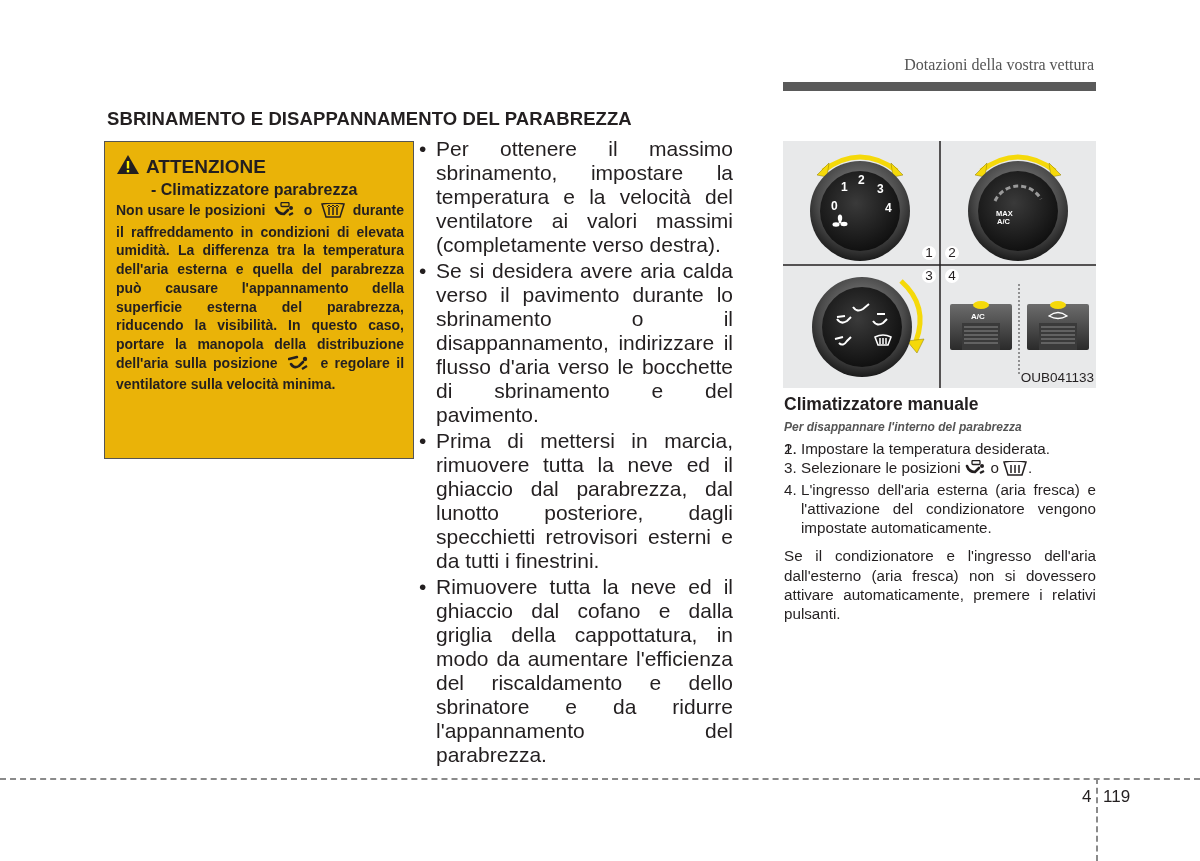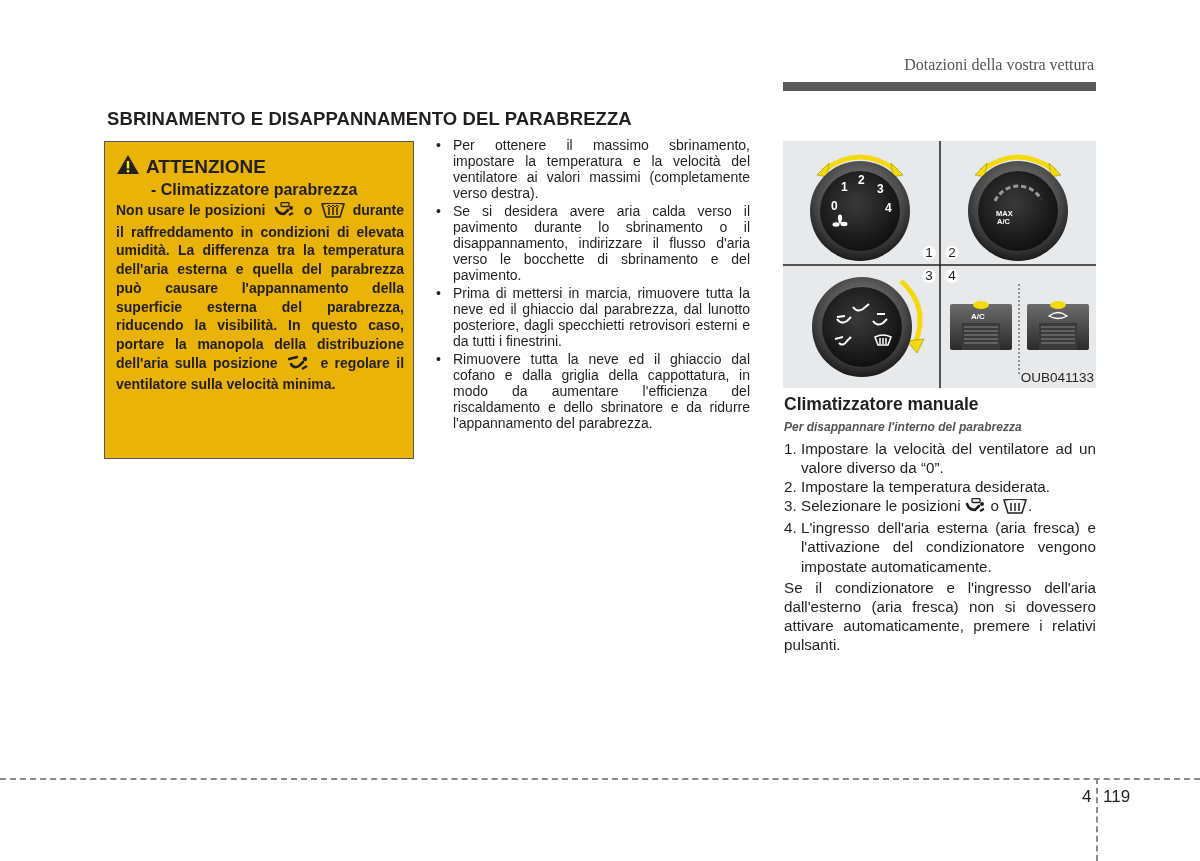--- a/index.html
+++ b/index.html
@@ -28,22 +28,22 @@
   }
   .warn-head { display: flex; align-items: center; gap: 6px; font-weight: bold; font-size: 19px; line-height: 22px; }
   .warn-sub { font-weight: bold; font-size: 16px; line-height: 20px; padding-left: 35px; }
   .warn-body {
     font-weight: bold; font-size: 14px; line-height: 18.7px; text-align: justify;
     margin-top: 1px;
   }
   .inline-icon { display: inline-block; vertical-align: -3px; margin: 0 4px; }
   
   .mid {
-    position: absolute; left: 434px; top: 137px; width: 316px;
-    font-size: 14px; line-height: 16px;
+    position: absolute; left: 417px; top: 137px; width: 316px;
+    font-size: 21px; line-height: 24px;
   }
   .bullet { position: relative; padding-left: 19px; text-align: justify; margin-bottom: 2px; }
   .bullet::before { content: "•"; position: absolute; left: 2px; top: 0; }
   
   .fig {
     position: absolute; left: 783px; top: 141px; width: 313px; height: 247px;
     background: #e8e9ea;
   }
   .fig svg { position: absolute; left: 0; top: 0; }
   .fig-code {
@@ -213,31 +213,31 @@
   <div class="fig-num" style="left:139px;top:105px;">1</div>
   <div class="fig-num" style="left:162px;top:105px;">2</div>
   <div class="fig-num" style="left:139px;top:128px;">3</div>
   <div class="fig-num" style="left:162px;top:128px;">4</div>
   <div class="fig-code">OUB041133</div>
 </div>
 
 <div class="right">
   <div class="sub-title">Climatizzatore manuale</div>
   <div class="sub-italic">Per disappannare l'interno del parabrezza</div>
-  <div class="step"><span class="n">1.</span><span>Impostare la velocità del ventilatore ad un valore diverso da “0”.</span></div>
+  <div class="step"><span class="n">1.</span></div>
   <div class="step"><span class="n">2.</span><span>Impostare la temperatura desiderata.</span></div>
   <div class="step"><span class="n">3.</span><span>Selezionare le posizioni</span><span class="inline-icon"><svg width="22" height="16" viewBox="0 0 22 16">
           <rect x="7" y="0.5" width="8" height="4" rx="1" fill="none" stroke="#231f20" stroke-width="1.3"></rect>
           <path d="M2 6 Q4 12 10 12 L14 8" fill="none" stroke="#231f20" stroke-width="2.6" stroke-linecap="round"></path>
           <circle cx="17" cy="6" r="2" fill="#231f20"></circle>
           <path d="M15 13 L19 11" stroke="#231f20" stroke-width="2.2"></path>
         </svg></span><span>o</span><span class="inline-icon" style="margin-right:1px"><svg width="24" height="15" viewBox="0 0 24 15">
           <path d="M1 1 Q12 -1 23 1 L19 14 L5 14 Z" fill="none" stroke="#231f20" stroke-width="1.5"></path>
           <path d="M8 4 v8 M12 4 v8 M16 4 v8" stroke="#231f20" stroke-width="1.5"></path>
         </svg></span><span>.</span></div>
   <div class="step"><span class="n">4.</span><span>L'ingresso dell'aria esterna (aria fresca) e l'attivazione del condizionatore vengono impostate automaticamente.</span></div>
-  <div class="para" style="margin-top:2px">Se il condizionatore e l'ingresso dell'aria dall'esterno (aria fresca) non si dovessero attivare automaticamente, premere i relativi pulsanti.</div>
+  <div class="para" style="margin-top:9px">Se il condizionatore e l'ingresso dell'aria dall'esterno (aria fresca) non si dovessero attivare automaticamente, premere i relativi pulsanti.</div>
 </div>
 
 <div class="foot-line"></div>
 <div class="foot-vline"></div>
 <div class="pg-chapter">4</div>
 <div class="pg-number">119</div>
 
 </body></html>

